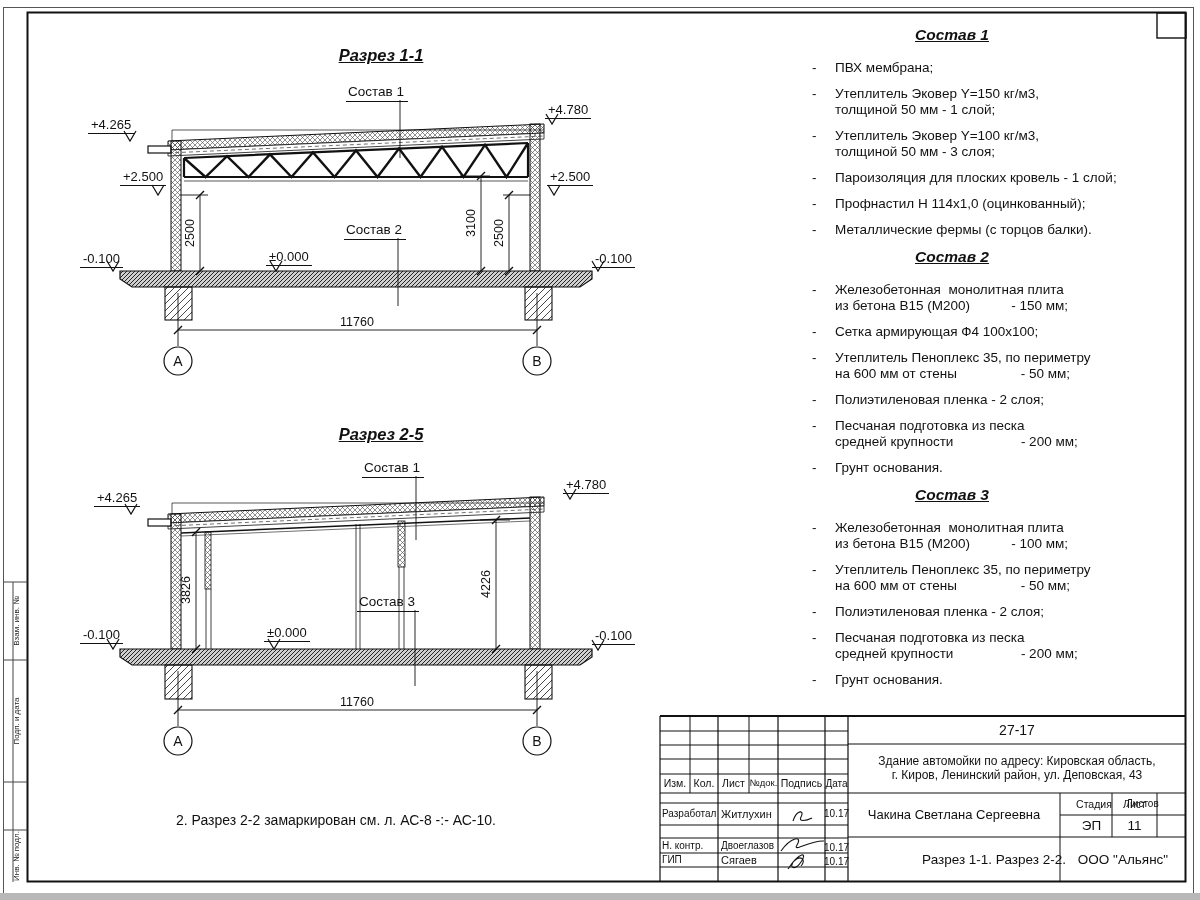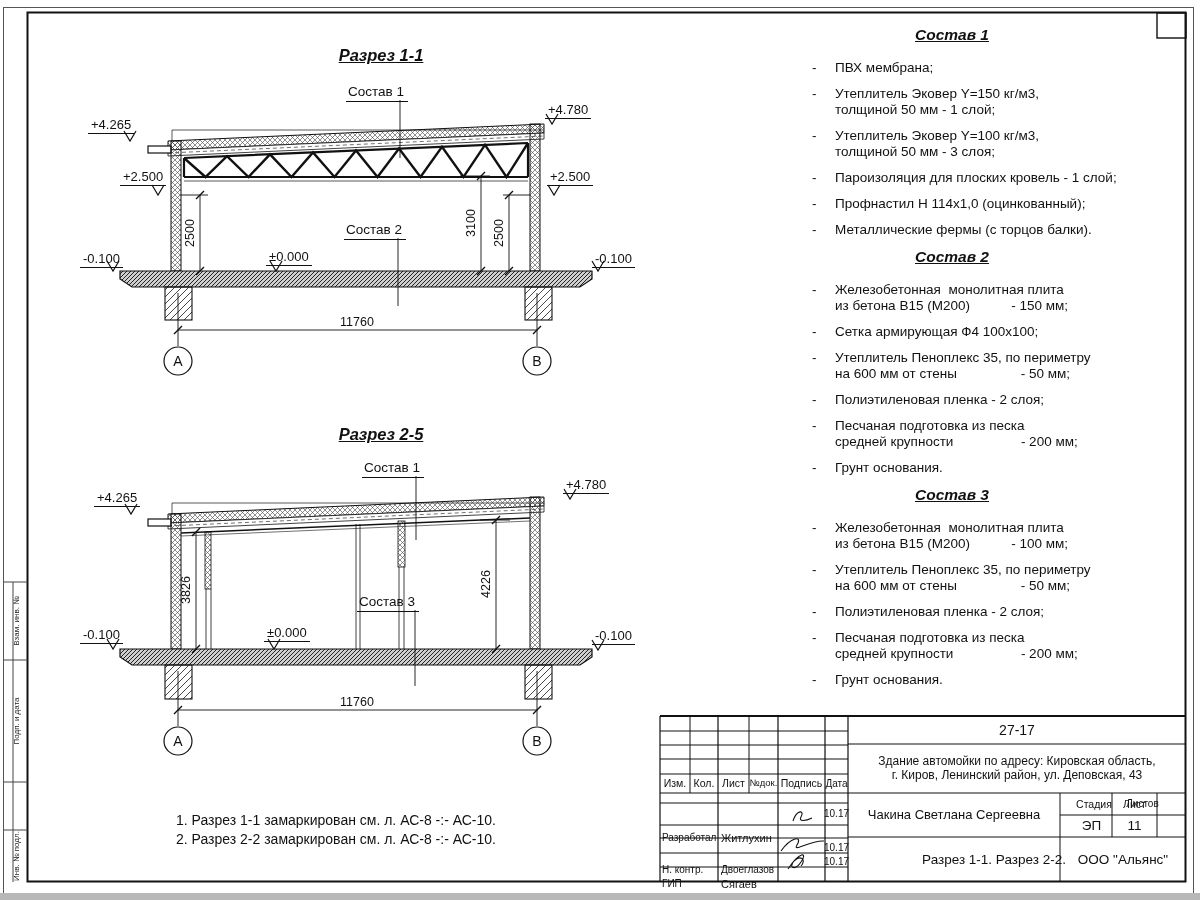--- a/index.html
+++ b/index.html
@@ -19,21 +19,21 @@
           white-space:nowrap; color:#222; }
   .notes { position:absolute; left:176px; top:811px; font-size:14px; line-height:19px; white-space:nowrap; }
   .comps { position:absolute; left:812px; top:16px; width:382px; }
   .comp-title { width:280px; text-align:center; font-style:italic; font-weight:bold; font-size:15.5px;
           text-decoration:underline; margin:10px 0 16px 0; }
   .comp-item { display:flex; margin-bottom:10px; font-size:13.5px; line-height:16px; }
   .comp-item .dash { width:23px; flex:none; padding-left:0; }
   .comp-item .txt { white-space:pre-wrap; }
   .tb { position:absolute; display:flex; align-items:center; justify-content:center;
           text-align:center; line-height:1.15; }
-  .tb.l { justify-content:flex-start; text-align:left;margin-top:24px; }
+  .tb.l { justify-content:flex-start; text-align:left; }
   .pre { white-space:pre-line;text-align:center; }
 </style>
 </head>
 <body>
 
 <div id="sheet">
 
   <svg class="linework" width="1200" height="900" viewBox="0 0 1200 900">
     <defs>
       <pattern id="net" width="5" height="5" patternUnits="userSpaceOnUse">
@@ -251,21 +251,20 @@
       <span class="txt">Песчаная подготовка из песка
 средней крупности                  - 200 мм;</span>
       </div>
     <div class="comp-item">
       <span class="dash">-</span>
       <span class="txt">Грунт основания.</span>
       </div>
   </div>
 
   <div class="notes">
-    <div>1. Разрез 1-1 замаркирован см. л. АС-8 -:- АС-10.</div>
     <div>2. Разрез 2-2 замаркирован см. л. АС-8 -:- АС-10.</div>
   </div>
 
   <div class="tb" style="left:848px; top:716px; width:338px; height:28px; font-size:14px;">27-17</div>
   <div class="tb pre" style="left:848px; top:744px; width:338px; height:49px; font-size:12px;">Здание автомойки по адресу: Кировская область,
 г. Киров, Ленинский район, ул. Деповская, 43</div>
 
   <div class="tb" style="left:660px; top:774px; width:30px; height:19px; font-size:10.5px;">Изм.</div>
   <div class="tb" style="left:690px; top:774px; width:28px; height:19px; font-size:10.5px;">Кол.</div>
   <div class="tb" style="left:718px; top:774px; width:31px; height:19px; font-size:10.5px;">Лист</div>

